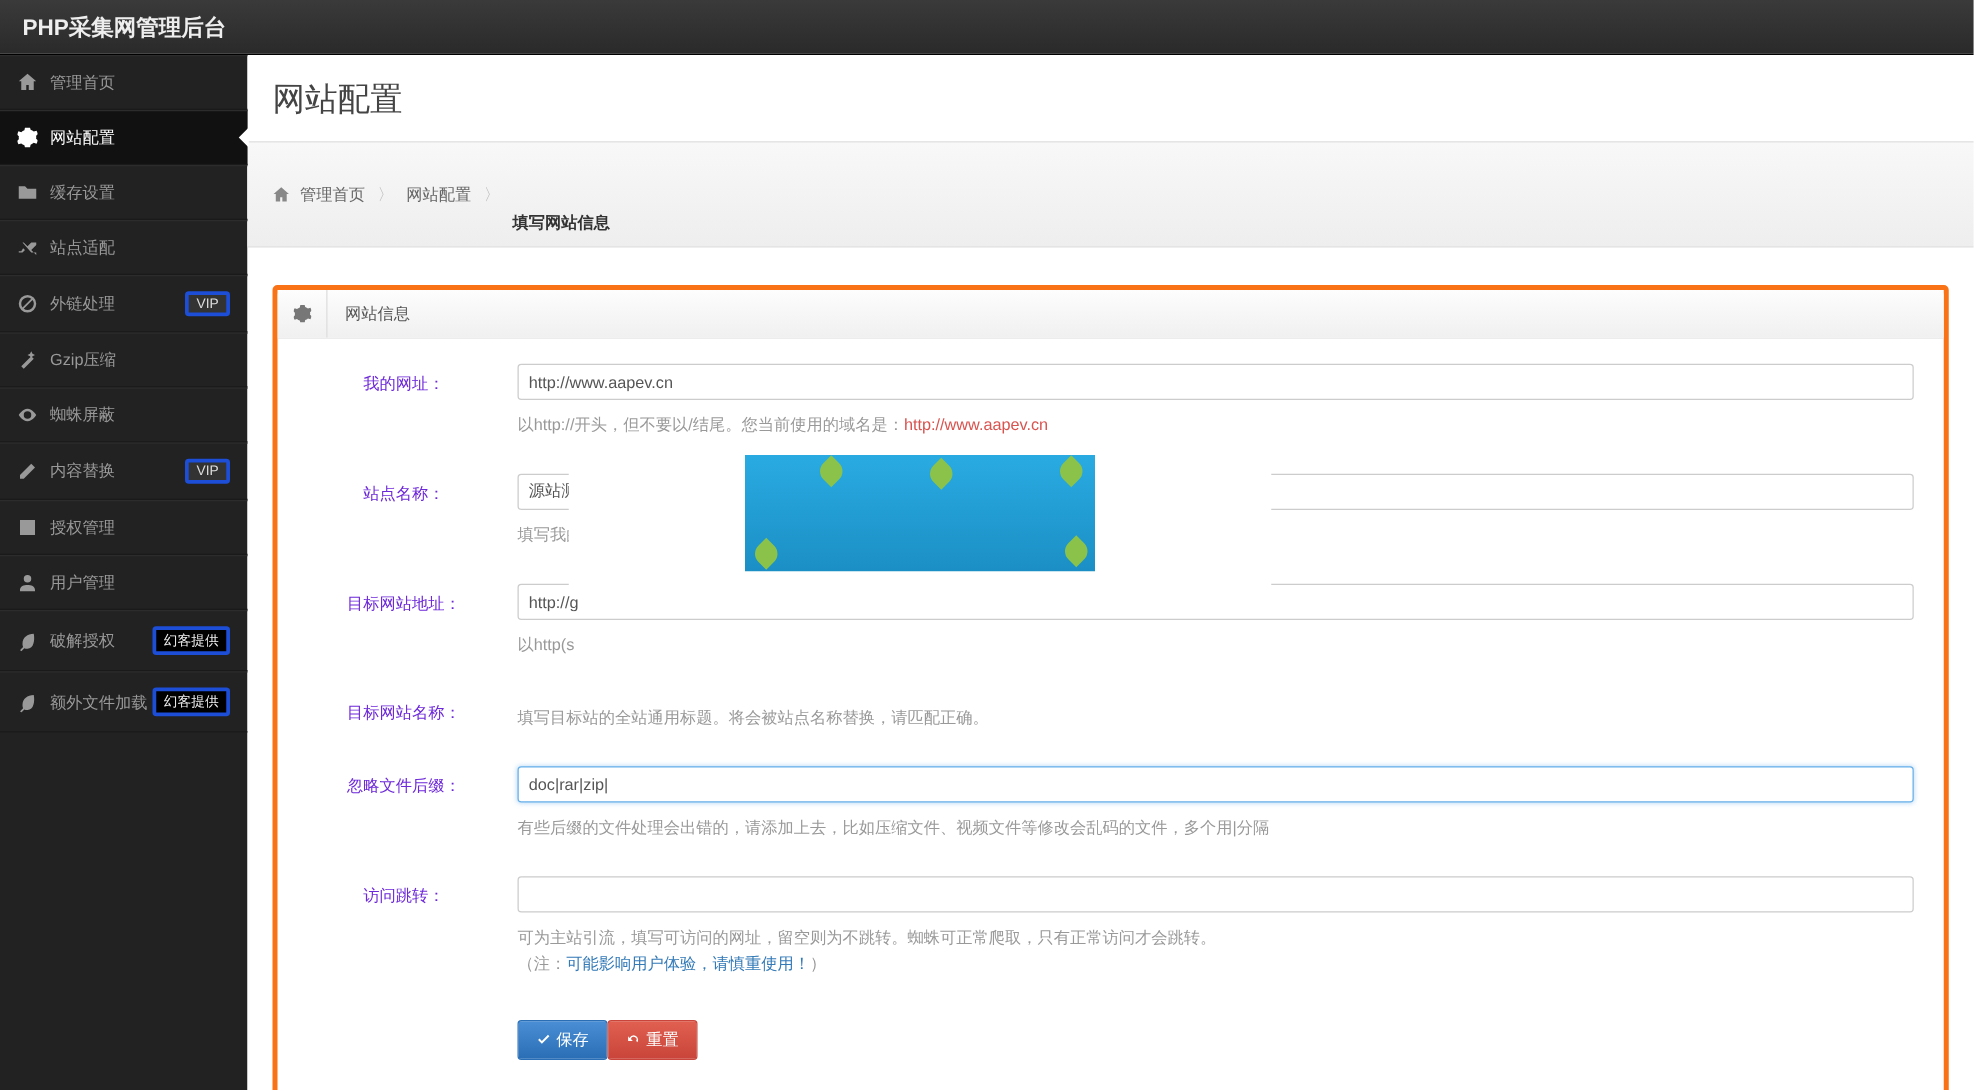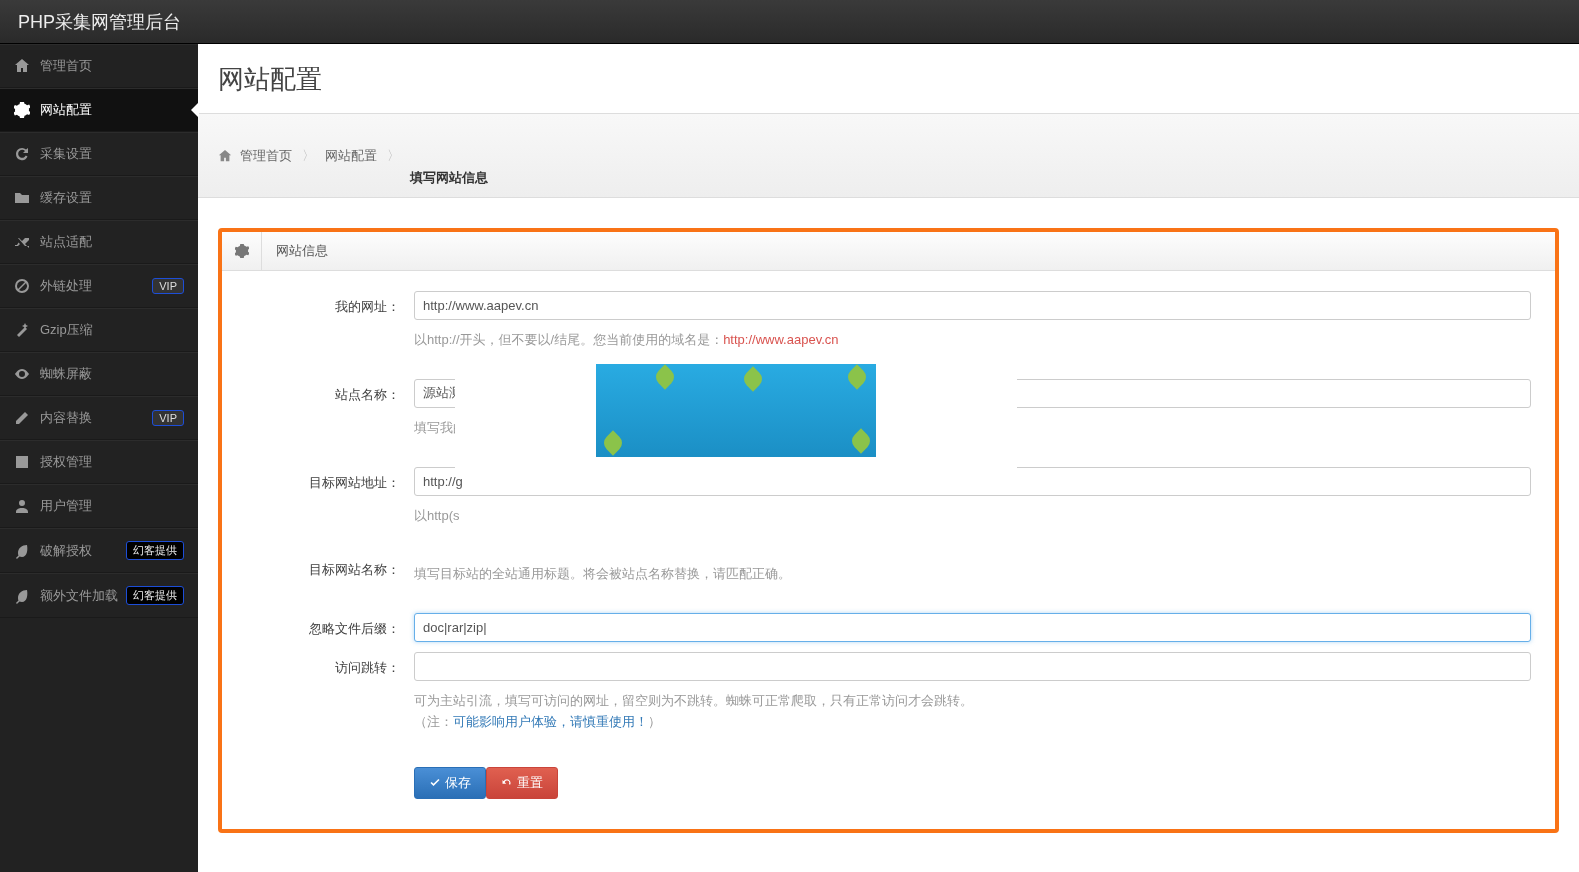--- a/index.html
+++ b/index.html
@@ -1,49 +1,49 @@
 <!DOCTYPE html>
 <html><head>
 <meta charset="utf-8">
 <style>
 * { margin: 0; padding: 0; box-sizing: border-box; }
 body { font-family: "Microsoft YaHei", Arial, sans-serif; font-size: 13px; background: #fff; }
 
 .header { background: linear-gradient(#3a3a3a, #2a2a2a); height: 44px; display: flex; align-items: center; padding: 0 18px; border-bottom: 1px solid #000; }
-.header-title { color: #eee; font-size: 18px; font-weight: normal; }
+.header-title { color: #eee; font-size: 18px; font-weight: bold; }
 
 .container { display: flex; min-height: calc(100vh - 44px); }
 
 .sidebar { width: 198px; background: #222; }
 .sidebar-item { display: flex; align-items: center; padding: 12px 14px; color: #999; cursor: pointer; position: relative; border-top: 1px solid #2c2c2c; border-bottom: 1px solid #1a1a1a; }
 .sidebar-item.active { background: #111; color: #fff; }
 .sidebar-item.active::after { content: ''; position: absolute; right: -1px; top: 50%; transform: translateY(-50%); border: 8px solid transparent; border-right-color: #fff; }
 .sidebar-icon { width: 16px; height: 16px; margin-right: 10px; display: inline-flex; align-items: center; justify-content: center; fill: currentColor; }
 .sidebar-label { flex: 1; }
-.sidebar-badge { background: #333; color: #ddd; padding: 1px 6px; border-radius: 3px; font-size: 11px; border: 1px solid #1d4ed8; }
+.sidebar-badge { background: #333; color: #ddd; padding: 1px 6px; border-radius: 3px; font-size: 11px; border: 3px solid #1d4ed8; }
 .sidebar-badge.alt { background: #000; color: #eee; }
 
 .main { flex: 1; background: #fff; padding: 12px 0 0 0; display: flex; flex-direction: column; }
 .page-title { font-size: 26px; color: #444; padding: 6px 20px 16px; font-weight: normal; }
 
 .breadcrumb { background: linear-gradient(#f8f8f8, #eee); border-top: 1px solid #ddd; border-bottom: 1px solid #ddd; padding: 10px 20px; display: flex; align-items: center; color: #666; font-size: 13px; }
 .breadcrumb .sep { margin: 0 10px; color: #bbb; }
 .breadcrumb .home-icon { width: 14px; height: 14px; margin-right: 8px; fill: #888; }
 .breadcrumb .current { color: #333; font-weight: bold; margin-top: 45px; }
 
 .content { padding: 30px 20px; }
 .panel { border: 4px solid #f97316; border-radius: 4px; }
 .panel-header { display: flex; align-items: stretch; border-bottom: 1px solid #ddd; background: linear-gradient(#fdfdfd, #f0f0f0); border-radius: 4px 4px 0 0; }
 .panel-header-icon { width: 40px; display: flex; align-items: center; justify-content: center; border-right: 1px solid #ddd; }
 .panel-header-icon svg { width: 14px; height: 14px; fill: #777; }
 .panel-header-title { padding: 10px 14px; color: #555; }
 
 .panel-body { padding: 20px 24px 30px; }
 .form-row { display: flex; margin-bottom: 10px; }
-.form-label { width: 168px; text-align: right; padding: 7px 14px 0 0; color: #404040; }
+.form-label { width: 168px; text-align: center; padding: 7px 14px 0 0; color: #6d28d9; }
 .form-field { flex: 1; }
 .form-input { width: 100%; padding: 6px 8px; border: 1px solid #ccc; border-radius: 3px; font-size: 13px; color: #555; background: #fff; font-family: inherit; }
 .form-input.focused { border-color: #66afe9; box-shadow: 0 0 4px rgba(102,175,233,.5); }
 .help-text { color: #999; font-size: 13px; margin: 10px 0 18px; line-height: 1.6; }
 .help-text .red { color: #d9534f; }
 .help-text .note-prefix { color: #999; }
 .help-text .blue { color: #337ab7; }
 
 .form-actions { margin-left: 168px; margin-top: 16px; display: flex; gap: 0; }
 .btn { padding: 6px 14px; border: none; border-radius: 3px; color: #fff; cursor: pointer; font-size: 13px; display: inline-flex; align-items: center; gap: 4px; }
@@ -72,28 +72,20 @@
         </span>
         <span class="sidebar-label">管理首页</span>
       </div>
       <div class="sidebar-item active">
         <span class="sidebar-icon">
           <svg viewBox="0 0 16 16">
             <path d="M8 5a3 3 0 100 6 3 3 0 000-6zm7 3c0-.5-.05-1-.13-1.47l1.8-1.4-1.5-2.6-2.14.72a7 7 0 00-2.55-1.48L10 0H6l-.48 2.27a7 7 0 00-2.55 1.48L.83 3.03l-1.5 2.6 1.8 1.4C1.05 7.5 1 8 1 8s.05 1 .13 1.47l-1.8 1.4 1.5 2.6 2.14-.72a7 7 0 002.55 1.48L6 16h4l.48-2.27a7 7 0 002.55-1.48l2.14.72 1.5-2.6-1.8-1.4c.08-.47.13-.97.13-1.47z"></path>
           </svg>
         </span>
         <span class="sidebar-label">网站配置</span>
-      </div>
-      <div class="sidebar-item">
-        <span class="sidebar-icon">
-          <svg viewBox="0 0 16 16">
-            <path d="M2 8a6 6 0 0110-4.5L14 2v5H9l2-2a4 4 0 10.8 4.5l1.7 1A6 6 0 012 8z"></path>
-          </svg>
-        </span>
-        <span class="sidebar-label">采集设置</span>
       </div>
       <div class="sidebar-item">
         <span class="sidebar-icon">
           <svg viewBox="0 0 16 16">
             <path d="M1 3h5l2 2h7v8H1z"></path>
           </svg>
         </span>
         <span class="sidebar-label">缓存设置</span>
       </div>
       <div class="sidebar-item">
@@ -231,20 +223,21 @@
             <div class="form-label">目标网站名称：</div>
             <div class="form-field">
               <div class="help-text">填写目标站的全站通用标题。将会被站点名称替换，请匹配正确。</div>
             </div>
           </div>
 
           <div class="form-row">
             <div class="form-label">忽略文件后缀：</div>
             <div class="form-field">
               <input class="form-input focused" value="doc|rar|zip|" style="">
+              <div class="help-text">有些后缀的文件处理会出错的，请添加上去，比如压缩文件、视频文件等修改会乱码的文件，多个用|分隔</div>
             </div>
           </div>
 
           <div class="form-row">
             <div class="form-label">访问跳转：</div>
             <div class="form-field">
               <input class="form-input" value="" style="">
               <div class="help-text">
                 <div>可为主站引流，填写可访问的网址，留空则为不跳转。蜘蛛可正常爬取，只有正常访问才会跳转。</div>
                 <div><span class="note-prefix">（注：</span><span class="blue">可能影响用户体验，请慎重使用！</span><span class="note-prefix">）</span></div>

